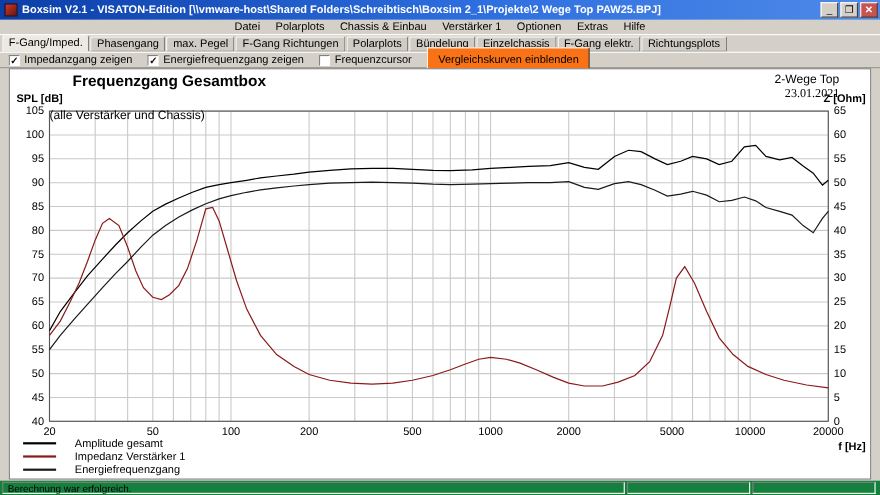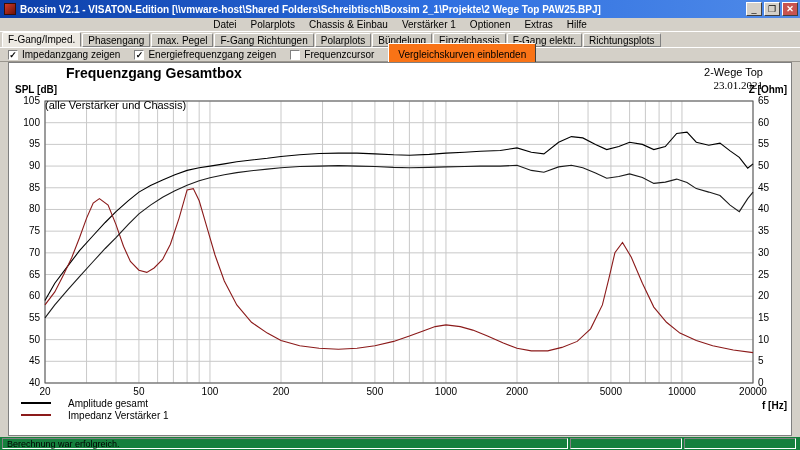--- a/index.html
+++ b/index.html
@@ -216,20 +216,24 @@
 
   <div class="legend">
     <div class="legend-row">
       <span class="legend-swatch" style="background: rgb(0, 0, 0);"></span>
       <span>Amplitude gesamt</span>
     </div>
     <div class="legend-row">
       <span class="legend-swatch" style="background: rgb(139, 26, 26);"></span>
       <span>Impedanz Verstärker 1</span>
     </div>
+    <div class="legend-row">
+      <span class="legend-swatch" style="background: rgb(26, 26, 26);"></span>
+      <span>Energiefrequenzgang</span>
+    </div>
   </div>
 </div>
 
 <div class="statusbar">
   <div class="status-cell main">Berechnung war erfolgreich.</div>
   <div class="status-cell spacer1"></div>
   <div class="status-cell spacer2"></div>
 </div>
 
 </body></html>

